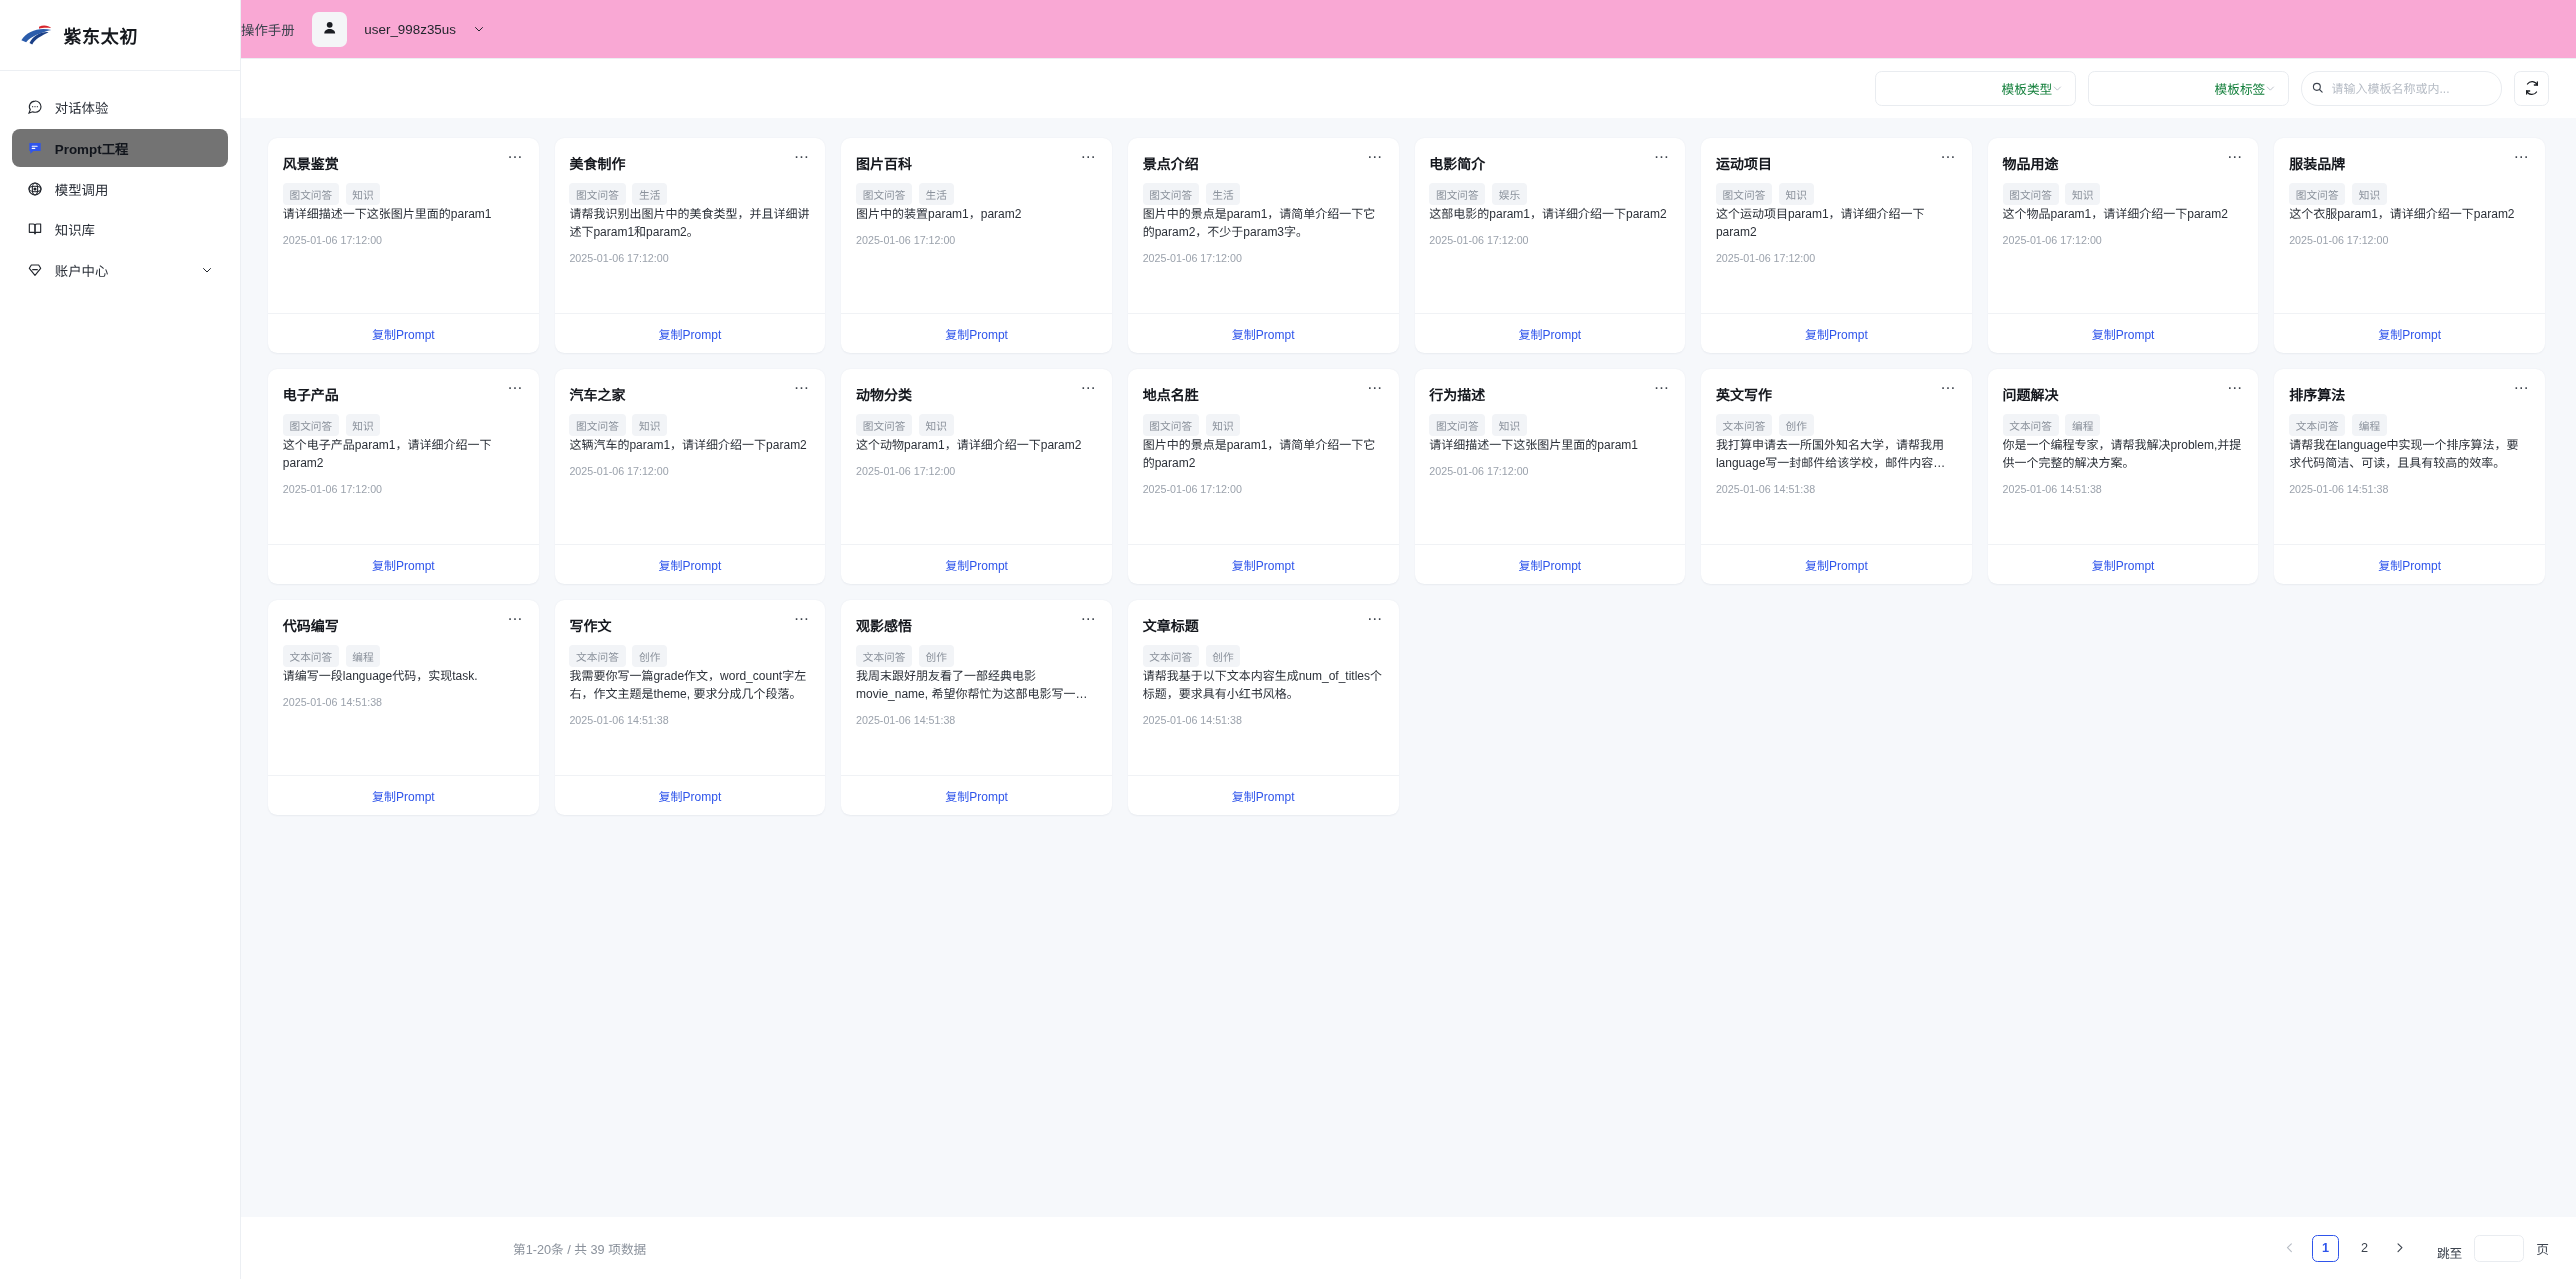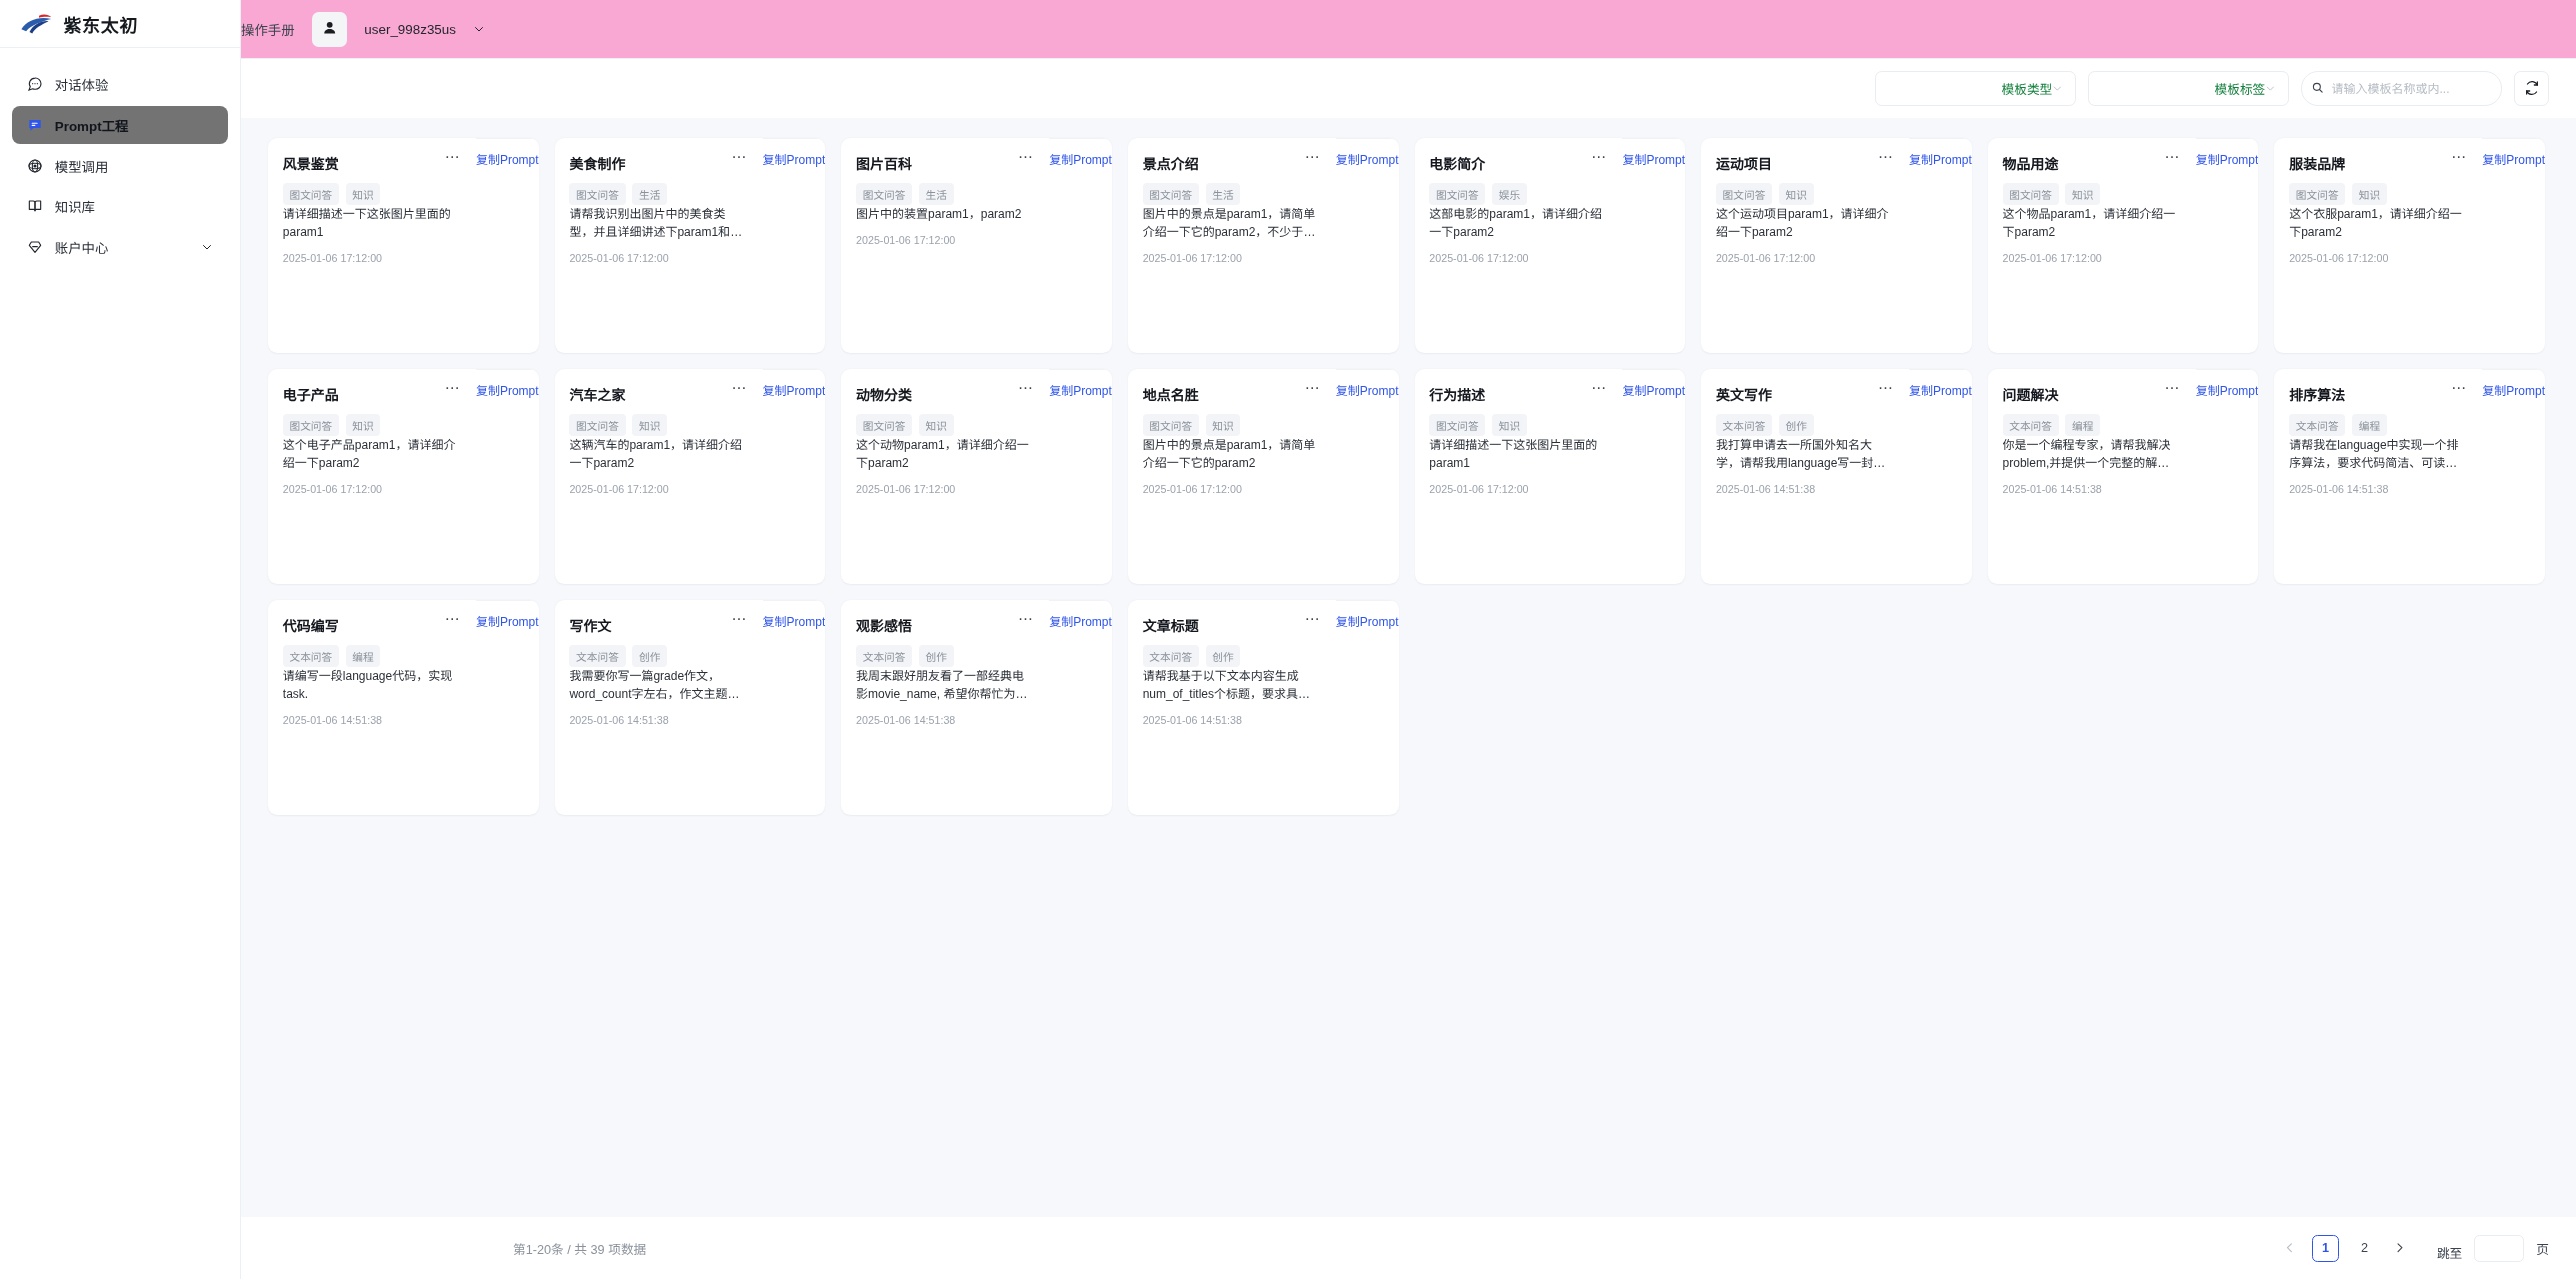--- a/index.html
+++ b/index.html
@@ -13,21 +13,21 @@
 
   
   #sidebar {
     width: 241px; height: 1279px;
     background: #ffffff;
     border-right: 0.7px solid #eceff3;
     flex: 0 0 241px;
     display: flex; flex-direction: column;
   }
   .brand {
-    height: 48px; display: flex; align-items: center;
+    height: 71px; display: flex; align-items: center;
     padding-left: 20px; gap: 9.4px;
     border-bottom: 0.7px solid #eceff3;
   }
   .brand-logo { width: 34px; height: 21.5px; flex: 0 0 34px; }
   .brand-name {
     font-size: 18px; font-weight: bold; color: #15181d;
     letter-spacing: 0.7px;
   }
   .nav { padding: 17.4px 12px 0 12px; display: flex; flex-direction: column; gap: 2.7px; }
   .nav-item {
@@ -111,21 +111,21 @@
   }
   #grid {
     display: grid;
     grid-template-columns: repeat(8, 1fr);
     gap: 16px;
     max-width: 2277px;
   }
   .card {
     background: #ffffff; border-radius: 9.4px;
     box-shadow: 0 0.7px 2px rgba(20,30,60,.06);
-    height: 215px; display: flex; flex-direction: row;
+    height: 215px; display: flex; flex-direction: column;
     overflow: hidden;
   }
   .card-body { padding: 14.8px 14.8px 0 14.8px; flex: 1; min-height: 0; }
   .card-head { display: flex; align-items: flex-start; justify-content: space-between; }
   .card-title { font-size: 14px; font-weight: bold; color: #14171d; }
   .card-dots { color: #3e444d; font-size: 14.8px; letter-spacing: 1.3px; line-height: 9.4px; cursor: pointer; }
   .card-tags { display: flex; gap: 6.7px; margin-top: 10.7px; }
   .tag {
     background: #f2f4f7; color: #8b929c; border-radius: 4px;
     padding: 3.4px 6.7px; font-size: 10.7px; white-space: nowrap;

